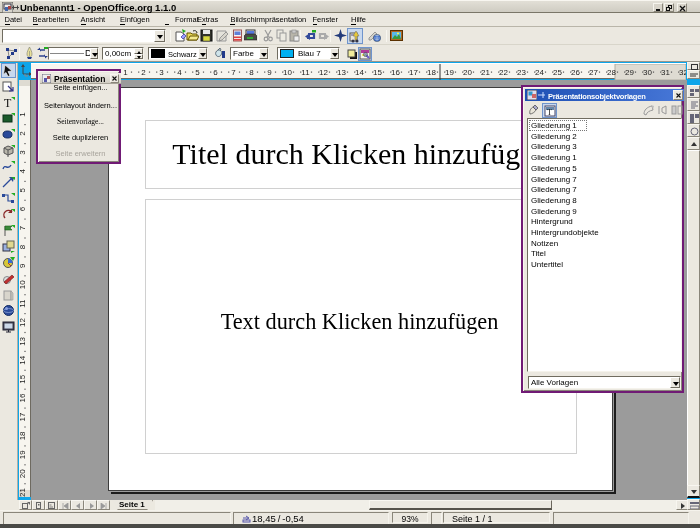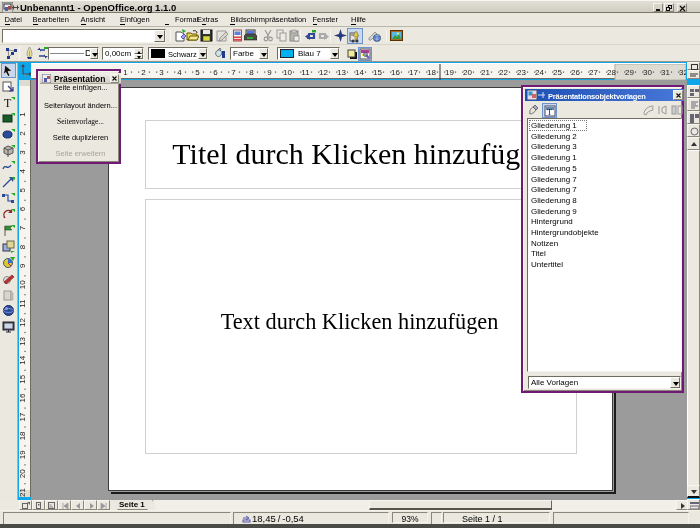--- a/index.html
+++ b/index.html
@@ -609,21 +609,21 @@
     <div class="sfield" style="left:3px;width:228px;"></div>
     <div class="sfield" style="left:233px;width:156px;">
         <svg style="position:absolute;left:8px;top:1px;width:9px;height:9px" viewBox="0 0 9 9">
           <path d="M1 4h5M4 2l3 2-3 2" fill="none" stroke="#55a"></path>
           <rect x="1" y="6" width="7" height="2" fill="none" stroke="#55a"></rect>
         </svg>
         <span style="position:absolute;left:18px;top:0px;font-size:9.5px;">18,45 / -0,54</span>
       </div>
     <div class="sfield" style="left:392px;width:36px;text-align:center;padding-left:0;font-size:8.5px;padding-top:1px;">93%</div>
     <div class="sfield" style="left:431px;width:11px;padding-left:2px;">*</div>
-    <div class="sfield" style="left:443px;width:107px;font-size:9px;padding-top:0.5px;padding-left:18px;">Seite 1 / 1</div>
+    <div class="sfield" style="left:443px;width:107px;font-size:9px;padding-top:0.5px;padding-left:8px;">Seite 1 / 1</div>
     <div class="sfield" style="left:553px;width:136px;">Standard</div>
   </div>
   <div id="bottombar"></div>
   <div id="praes" class="float" style="left:36px;top:69px;width:85px;height:95px;">
     <div style="left:2px;top:2px;width:81px;height:11px;background:linear-gradient(#f0eee8,#d2cec4);border-bottom:1px solid #a8a49a;">
       <svg style="position:absolute;left:2px;top:1px;width:9px;height:9px" viewBox="0 0 9 9">
           <rect x="0" y="0" width="9" height="9" fill="#eee" stroke="#667"></rect>
           <rect x="2" y="4" width="3" height="4" fill="#55a"></rect>
           <rect x="5" y="2" width="3" height="3" fill="#a55"></rect>
         </svg>

